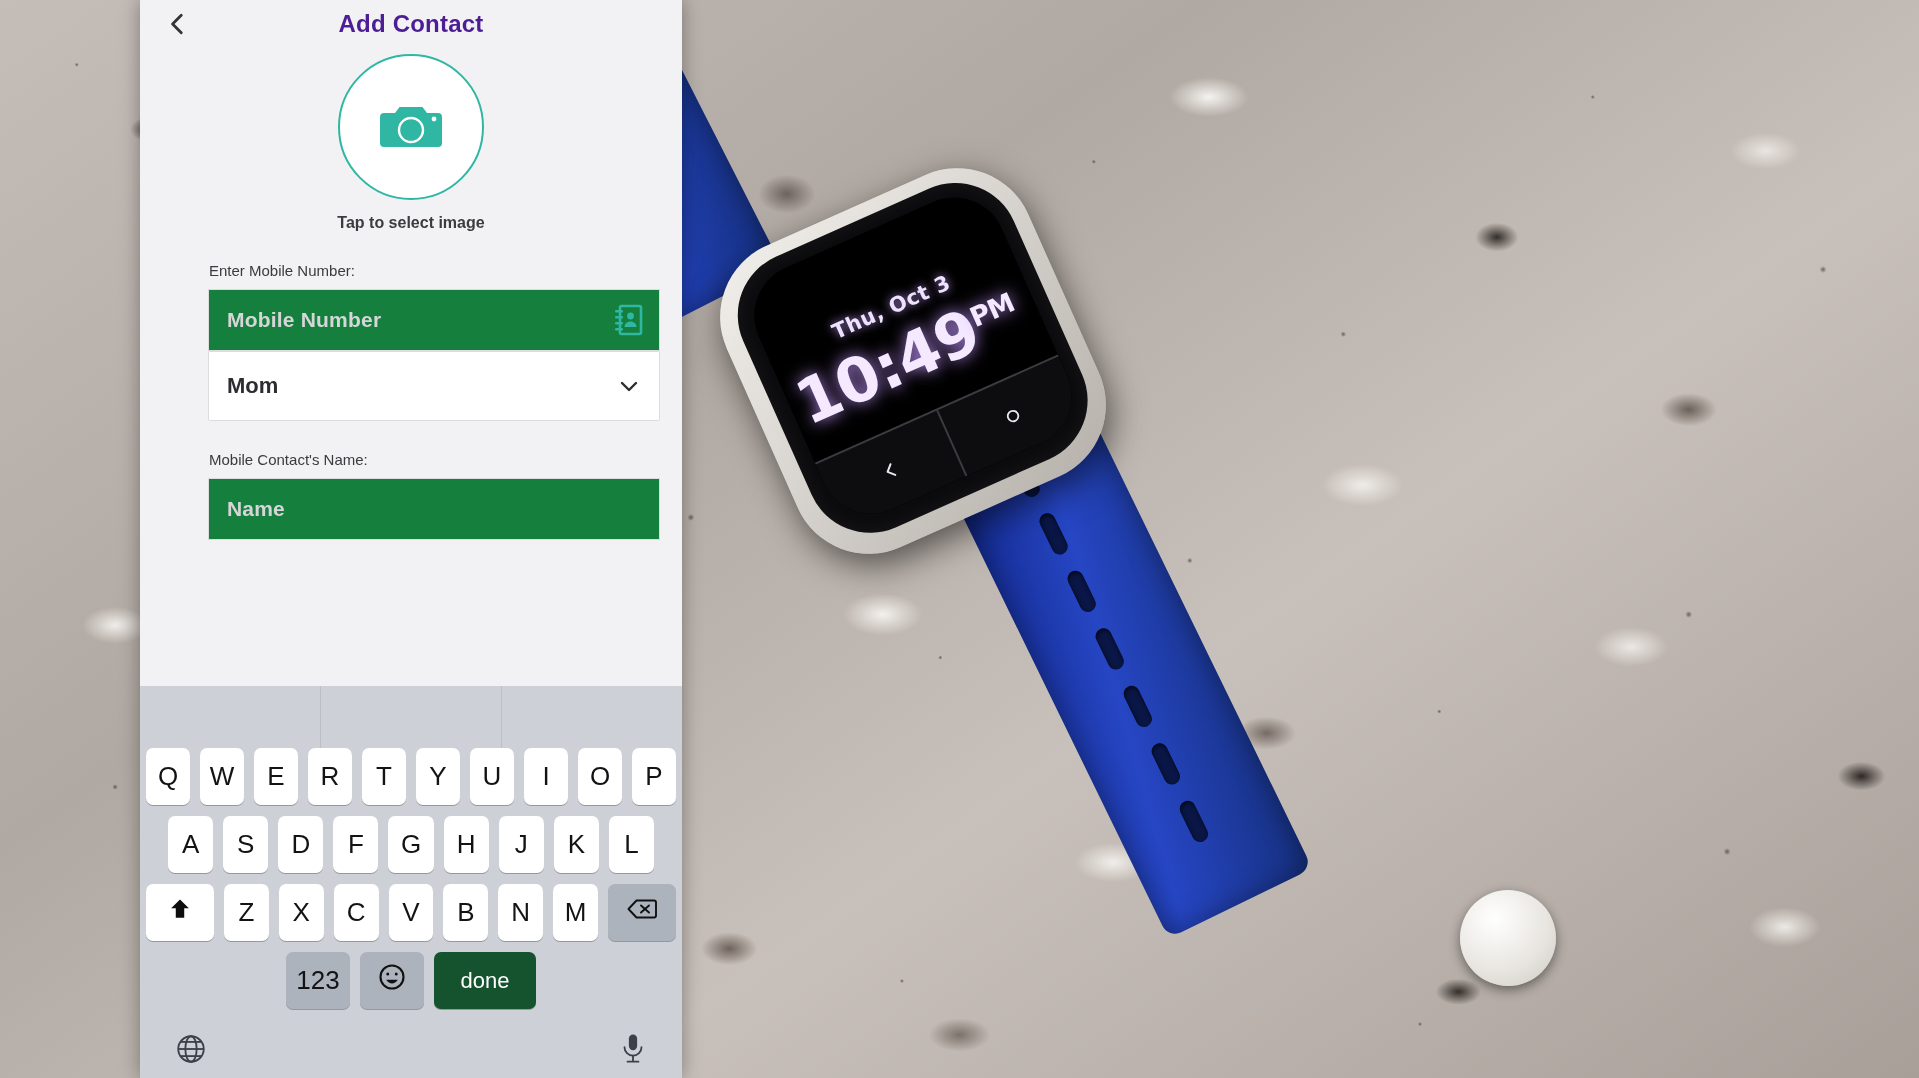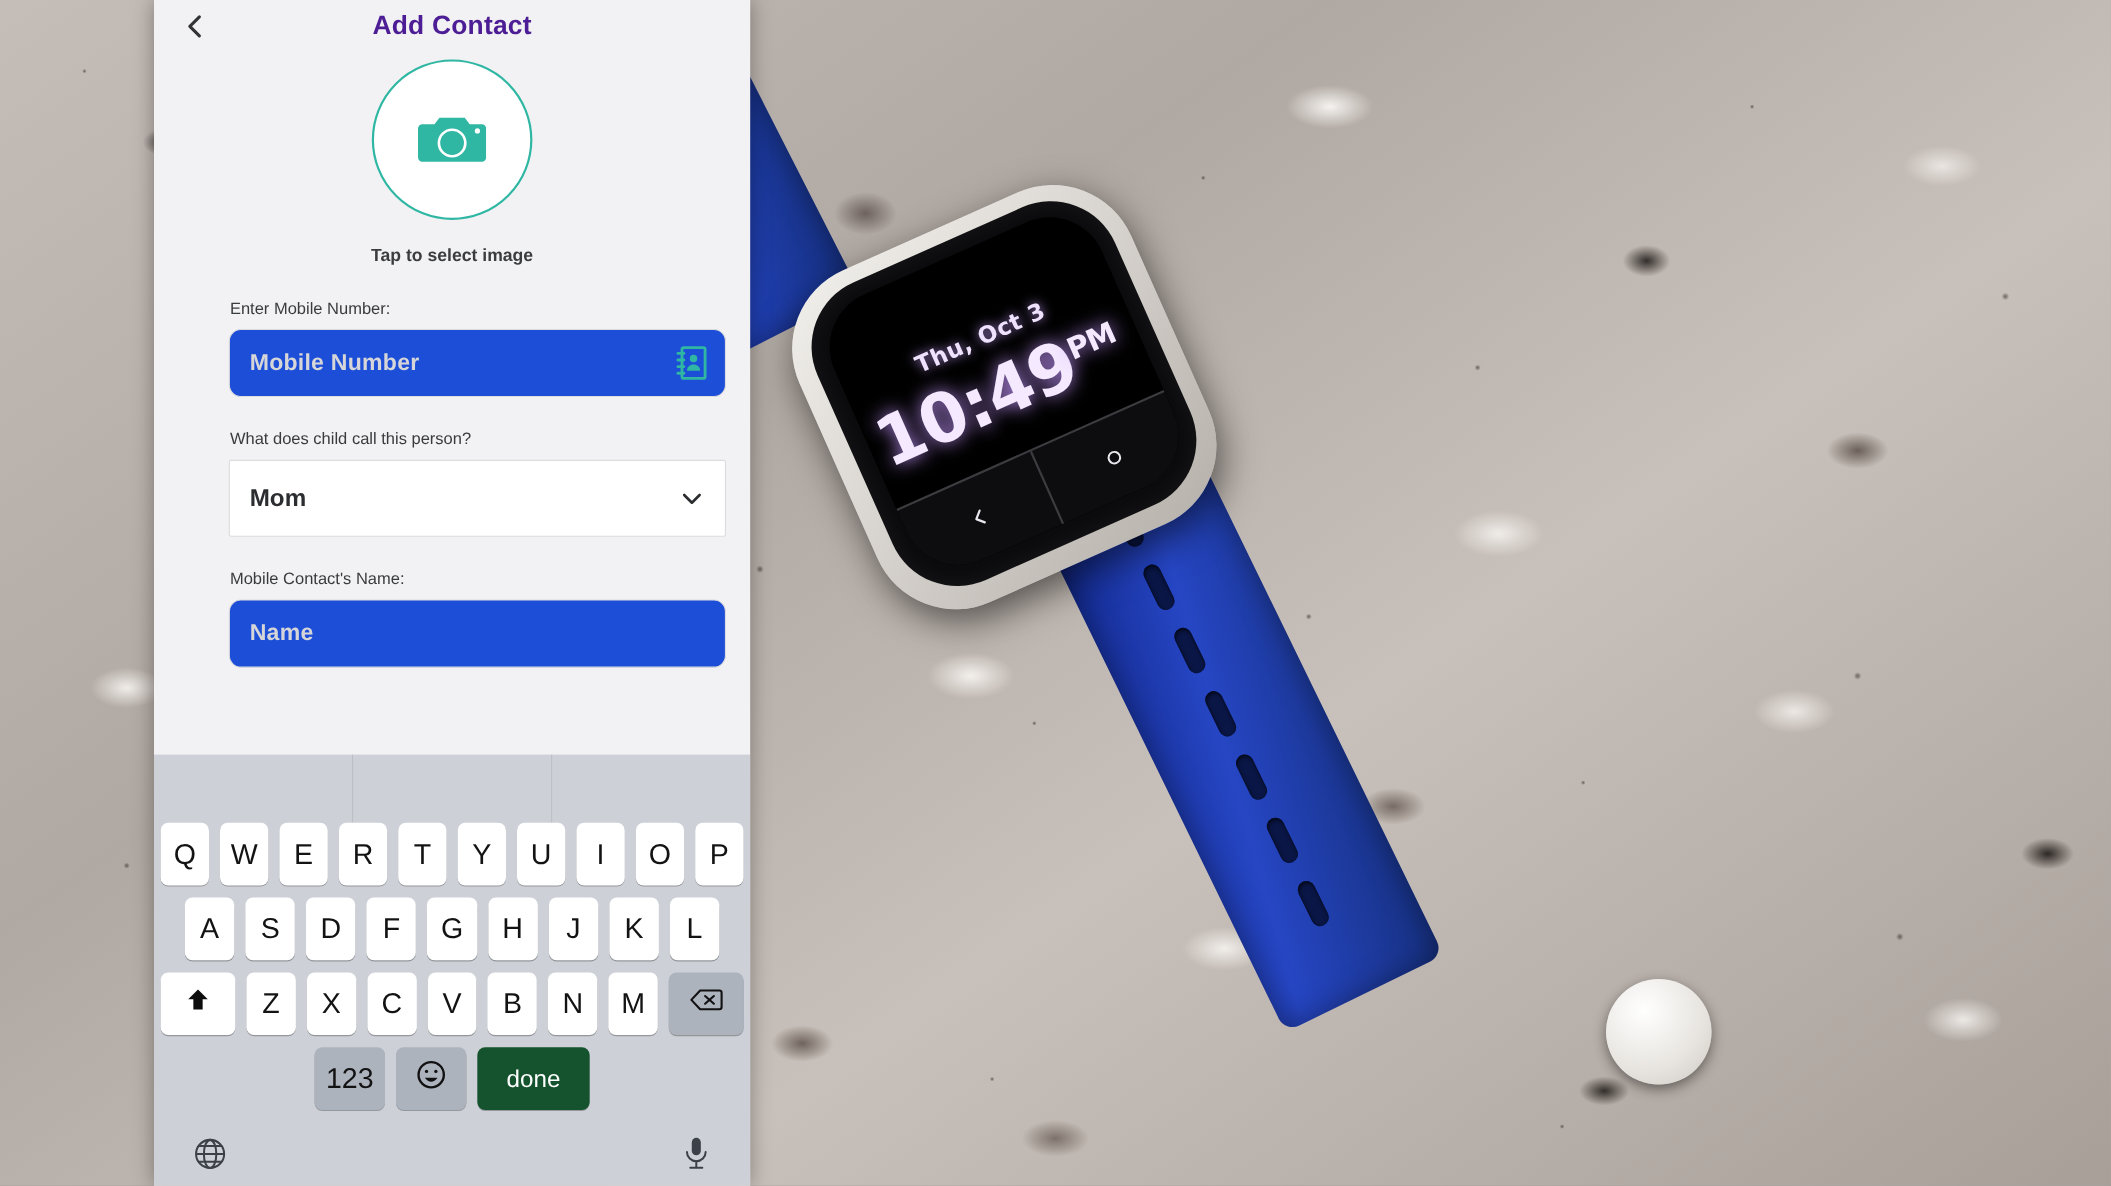--- a/index.html
+++ b/index.html
@@ -164,30 +164,30 @@
   .avatar-wrap {
     margin-top: 6px; display: flex; flex-direction: column; align-items: center;
   }
   .avatar-circle {
     width: 146px; height: 146px; border-radius: 50%;
     background: #ffffff; border: 2px solid #2fb7a3;
     display: flex; align-items: center; justify-content: center;
     cursor: pointer;
   }
   .avatar-caption {
-    margin-top: 24px; font-size: 16px; font-weight: bold; color: #3b3c3f; text-align: right;
+    margin-top: 14px; font-size: 16px; font-weight: bold; color: #3b3c3f; text-align: right;
   }
 
   .form { padding: 0 22px; margin-left: 46px; }
   .field-label {
     font-size: 15px; color: #3a3b3e; margin: 30px 0 10px 1px;
   }
   .input-box {
-    position: relative; height: 62px; background: #1d4ed8;
-    border: 1px solid #dcdcde; border-radius: 11px;
+    position: relative; height: 62px; background: #15803d;
+    border: 1px solid #dcdcde; border-radius: 1px;
     display: flex; align-items: center; padding: 0 18px;
   }
   .input-box .placeholder {
     font-size: 21px; color: #d6d6d8; font-weight: bold; letter-spacing: .2px;
   }
   .input-trailing-icon {
     position: absolute; right: 16px; top: 50%; transform: translateY(-50%);
     cursor: pointer; line-height: 0;
   }
   .select-box {
@@ -328,21 +328,20 @@
             <circle cx="17.5" cy="12" r="3.4" fill="#2fb7a3"></circle>
             <path d="M11.5 23c0-3.4 2.7-5.6 6-5.6s6 2.2 6 5.6z" fill="#2fb7a3"></path>
             <rect x="2" y="6" width="8" height="2.6" rx="1.3" fill="#2fb7a3"></rect>
             <rect x="2" y="12" width="8" height="2.6" rx="1.3" fill="#2fb7a3"></rect>
             <rect x="2" y="18" width="8" height="2.6" rx="1.3" fill="#2fb7a3"></rect>
             <rect x="2" y="24" width="8" height="2.6" rx="1.3" fill="#2fb7a3"></rect>
           </svg>
         </span>
       </div>
 
-      <div class="field-label">What does child call this person?</div>
       <div class="select-box">
         <span class="value">Mom</span>
         <span class="chevron-down">
           <svg width="24" height="24" viewBox="0 0 24 24" fill="none" stroke="#2c2d30" stroke-width="2.4" stroke-linecap="round" stroke-linejoin="round">
             <polyline points="5 9 12 16 19 9"></polyline>
           </svg>
         </span>
       </div>
 
       <div class="field-label">Mobile Contact's Name:</div>

